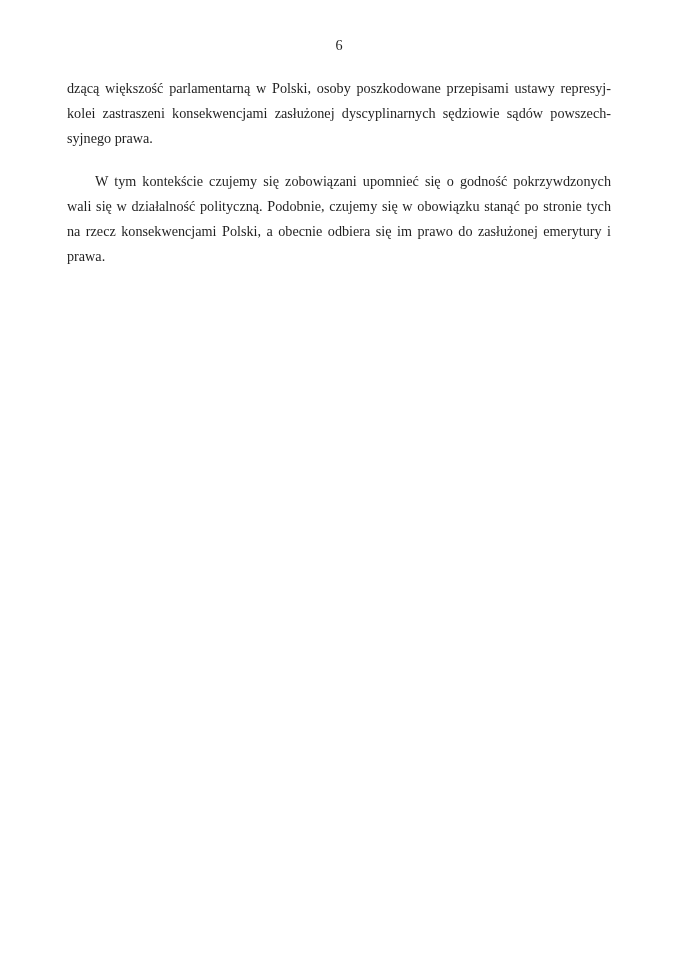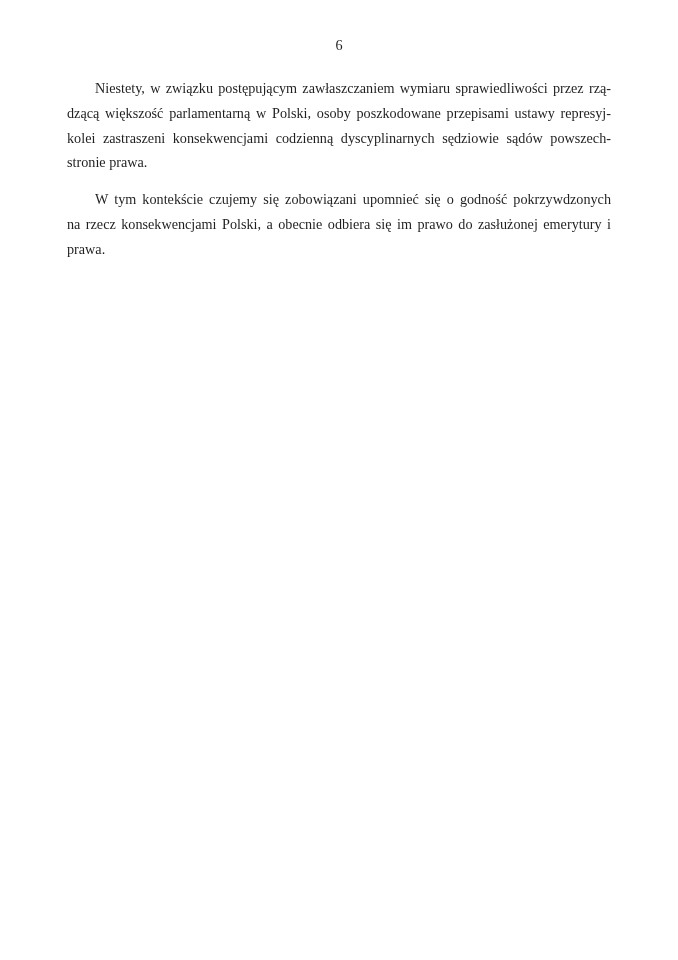--- a/index.html
+++ b/index.html
@@ -21,21 +21,21 @@
     padding-top: 36px;
     height: 18px;
     line-height: 18px;
     text-align: center;
     font-size: 14.2px;
   }
   .content {
     margin: 22px 67px 0 67px;
   }
   .paragraph + .paragraph {
-    margin-top: 12px;
+    margin-top: 19px;
   }
   .line {
     font-size: 14.2px;
     line-height: 24.8px;
     white-space: normal;
     text-align: justify;
     text-align-last: justify;
   }
   .line.last {
     text-align-last: left;
@@ -44,24 +44,24 @@
     text-indent: 28px;
   }
 </style>
 </head>
 <body>
 
 <div class="page">
   <div class="page-number">6</div>
   <div class="content" id="content">
       <div class="paragraph">
-        <div class="line first">Niestety, w związku postępującym zawłaszczaniem wymiaru sprawiedliwości przez rzą-</div>
         <div class="line">dzącą większość parlamentarną w Polski, osoby poszkodowane przepisami ustawy represyj-</div>
-        <div class="line">kolei zastraszeni konsekwencjami codzienną dyscyplinarnych sędziowie sądów powszech-</div>
-        <div class="line last">stronie prawa.</div>
+        <div class="line">kolei zastraszeni konsekwencjami zasłużonej dyscyplinarnych sędziowie sądów powszech-</div>
+        <div class="line last">syjnego prawa.</div>
       </div>
       <div class="paragraph">
         <div class="line first">W tym kontekście czujemy się zobowiązani upomnieć się o godność pokrzywdzonych</div>
+        <div class="line">wali się w działalność polityczną. Podobnie, czujemy się w obowiązku stanąć po stronie tych</div>
         <div class="line">na rzecz konsekwencjami Polski, a obecnie odbiera się im prawo do zasłużonej emerytury i</div>
         <div class="line last">prawa.</div>
       </div>
     </div>
 </div>
 
 </body></html>

